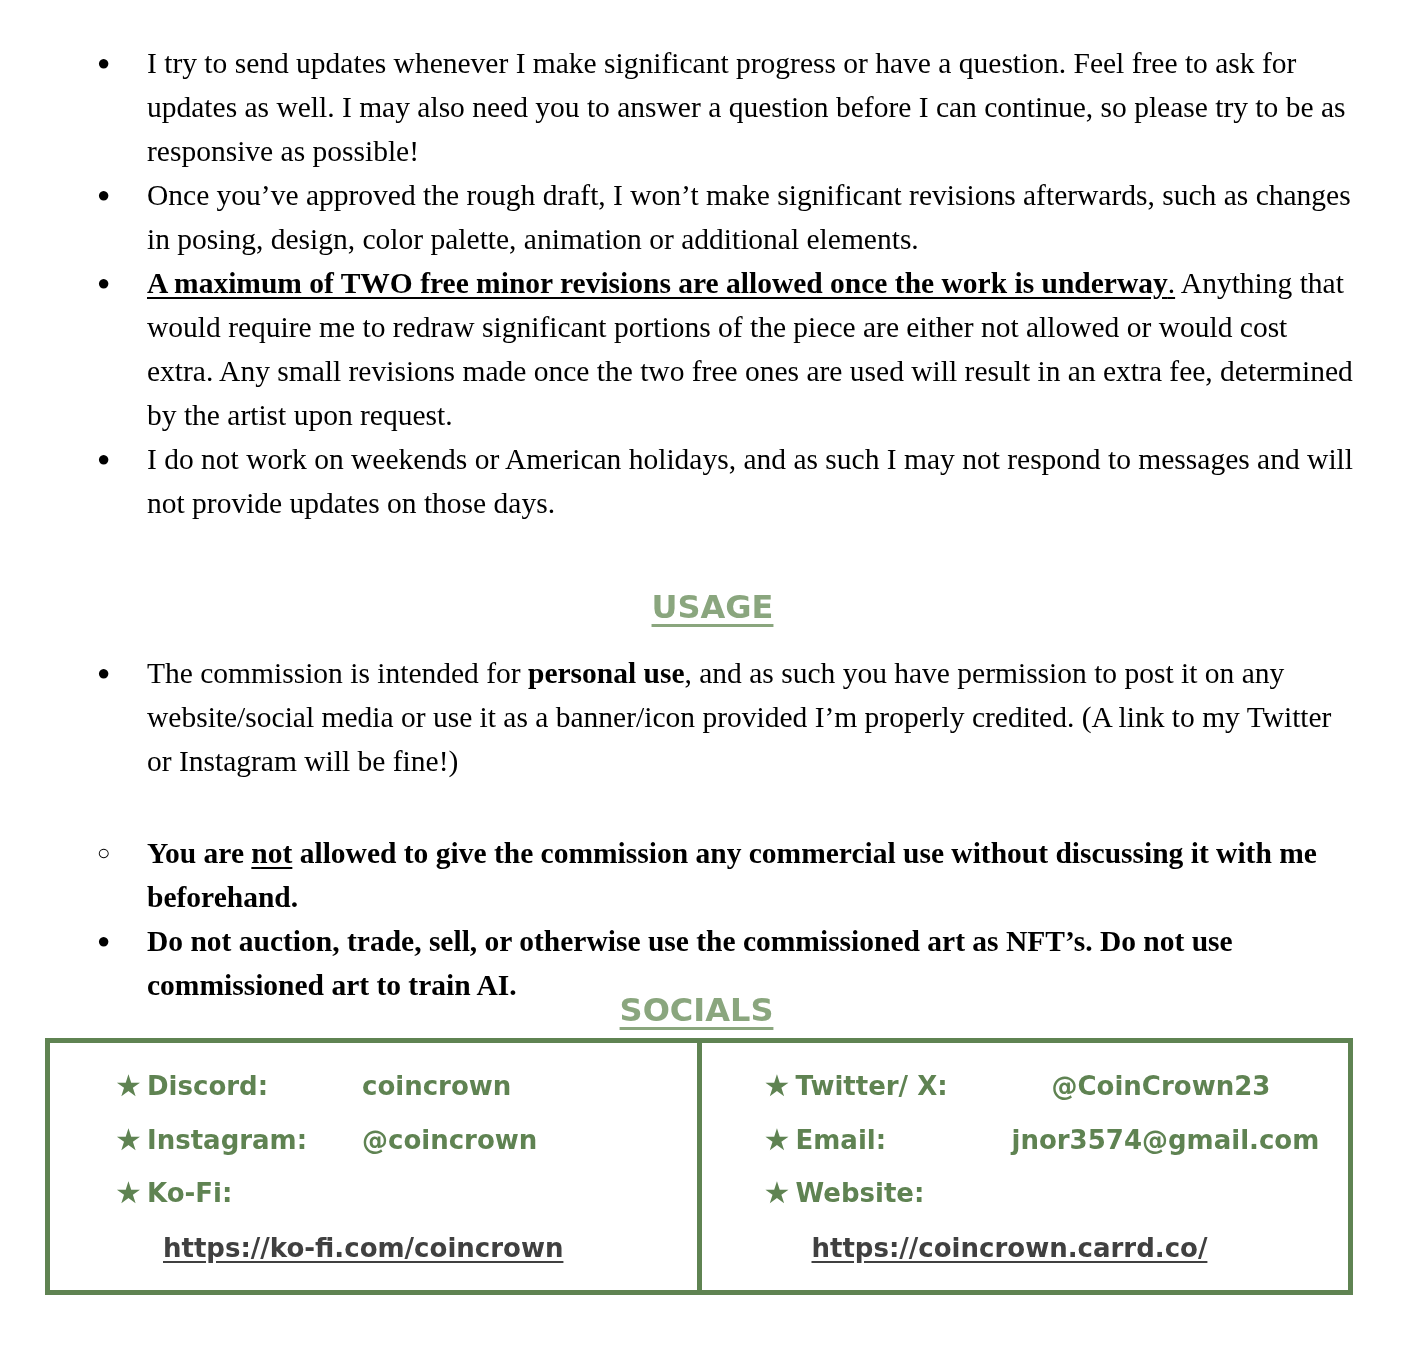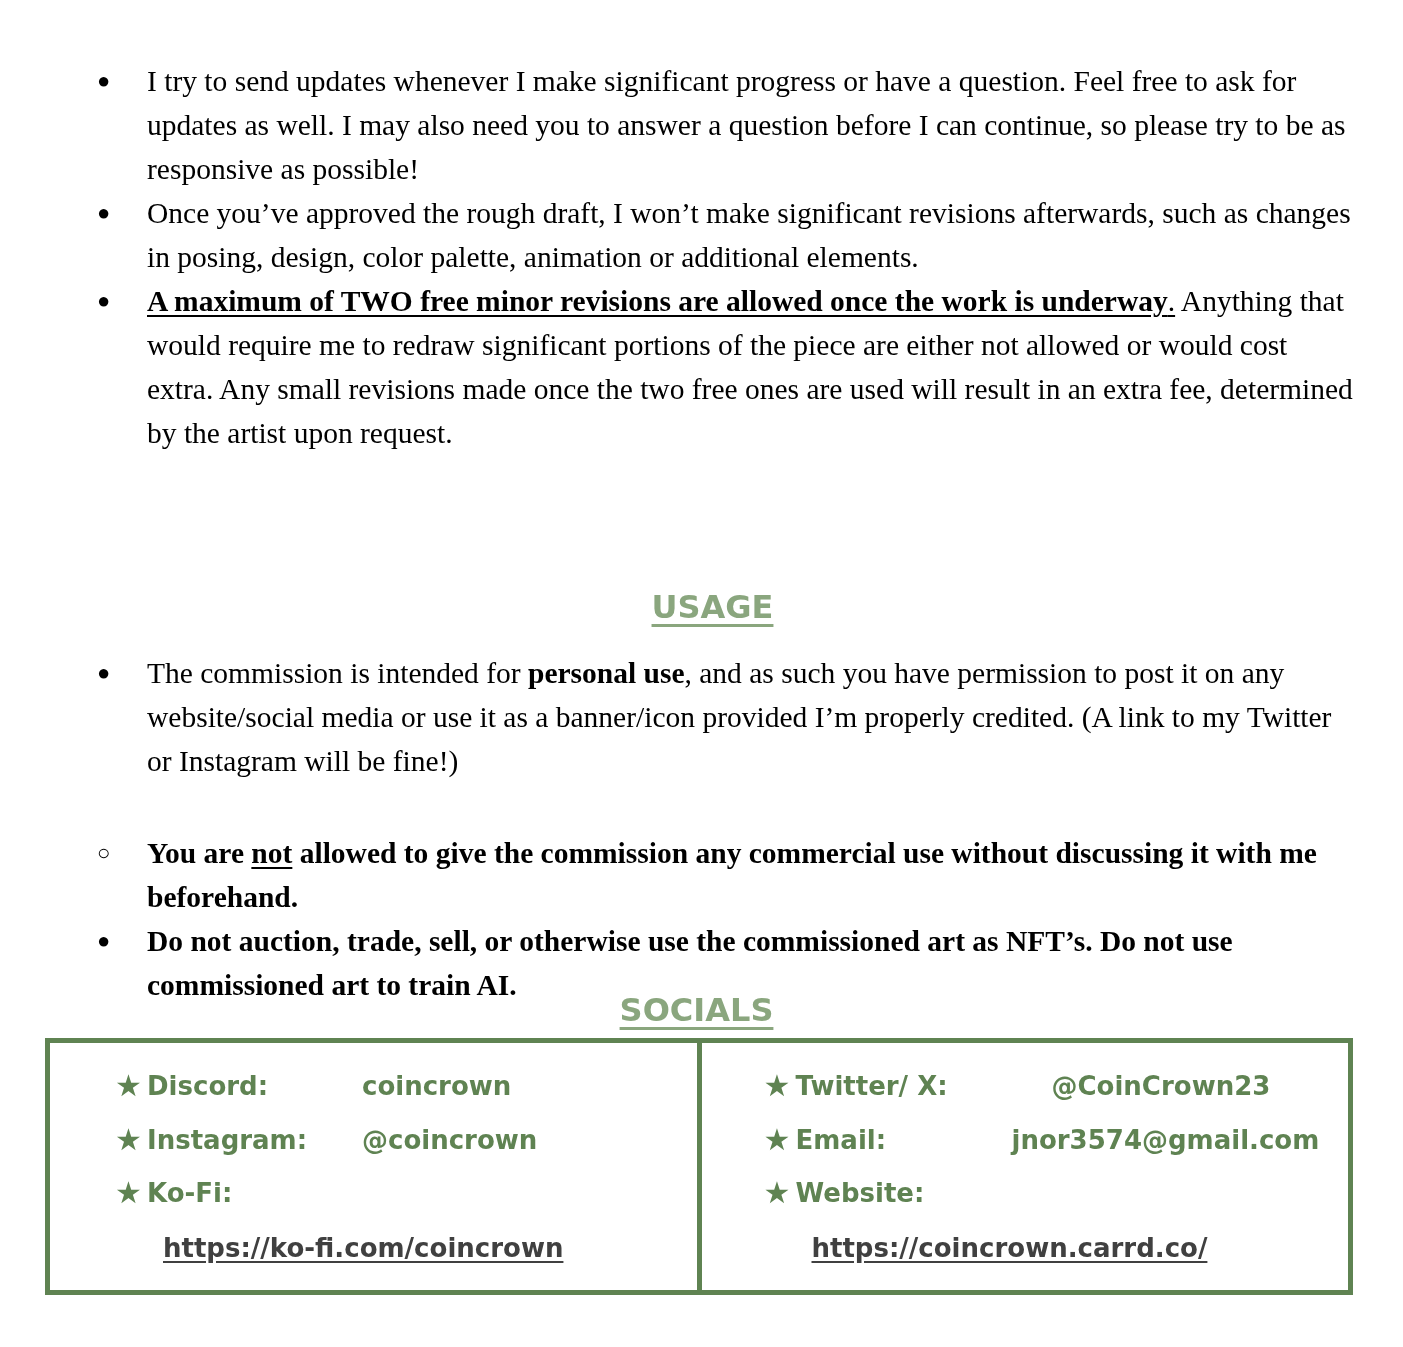--- a/index.html
+++ b/index.html
@@ -27,24 +27,25 @@
   .lbl { display:inline-block; }
   .val { position:absolute; white-space:nowrap; }
   .link { position:absolute; color:#404040; font-family:"DejaVu Sans", sans-serif;
           font-weight:bold; font-size:26px; text-decoration:underline; text-underline-offset:4px; white-space:nowrap; }
 </style>
 </head>
 <body>
 
 <div class="doc">
 
-  <ul class="main" style="top:59px;font-family:Liberation Serif, serif;">
+  <ul class="main" style="top:41px;font-family:Liberation Serif, serif;">
     <li><span>I try to send updates whenever I make significant progress or have a question. Feel free to ask for updates as well. I may also need you to answer a question before I can continue, so please try to be as responsive as possible!</span></li>
     <li><span>Once you’ve approved the rough draft, I won’t make significant revisions afterwards, such as changes in posing, design, color palette, animation or additional elements.</span></li>
     <li><span class="b u">A maximum of TWO free minor revisions are allowed once the work is underway</span><span class="u">.</span><span> Anything that would require me to redraw significant portions of the piece are either not allowed or would cost extra. Any small revisions made once the two free ones are used will result in an extra fee, determined by the artist upon request.</span></li>
+    <li><span>I do not work on weekends or American holidays, and as such I may not respond to messages and will not provide updates on those days.</span></li>
   </ul>
 
   <div class="heading" style="top:588px;margin-left:16px;">USAGE</div>
 
   <ul class="main" style="top:651px;">
     <li>
       <span>The commission is intended for </span><span class="b">personal use</span><span>, and as such you have permission to post it on any website/social media or use it as a banner/icon provided I’m properly credited. (A link to my Twitter or Instagram will be fine!)</span>
     </li>
     <li style="padding-left:0;margin-top:48px;" class="nobullet">
       <ul class="sub" style="margin-left:-50px;">

